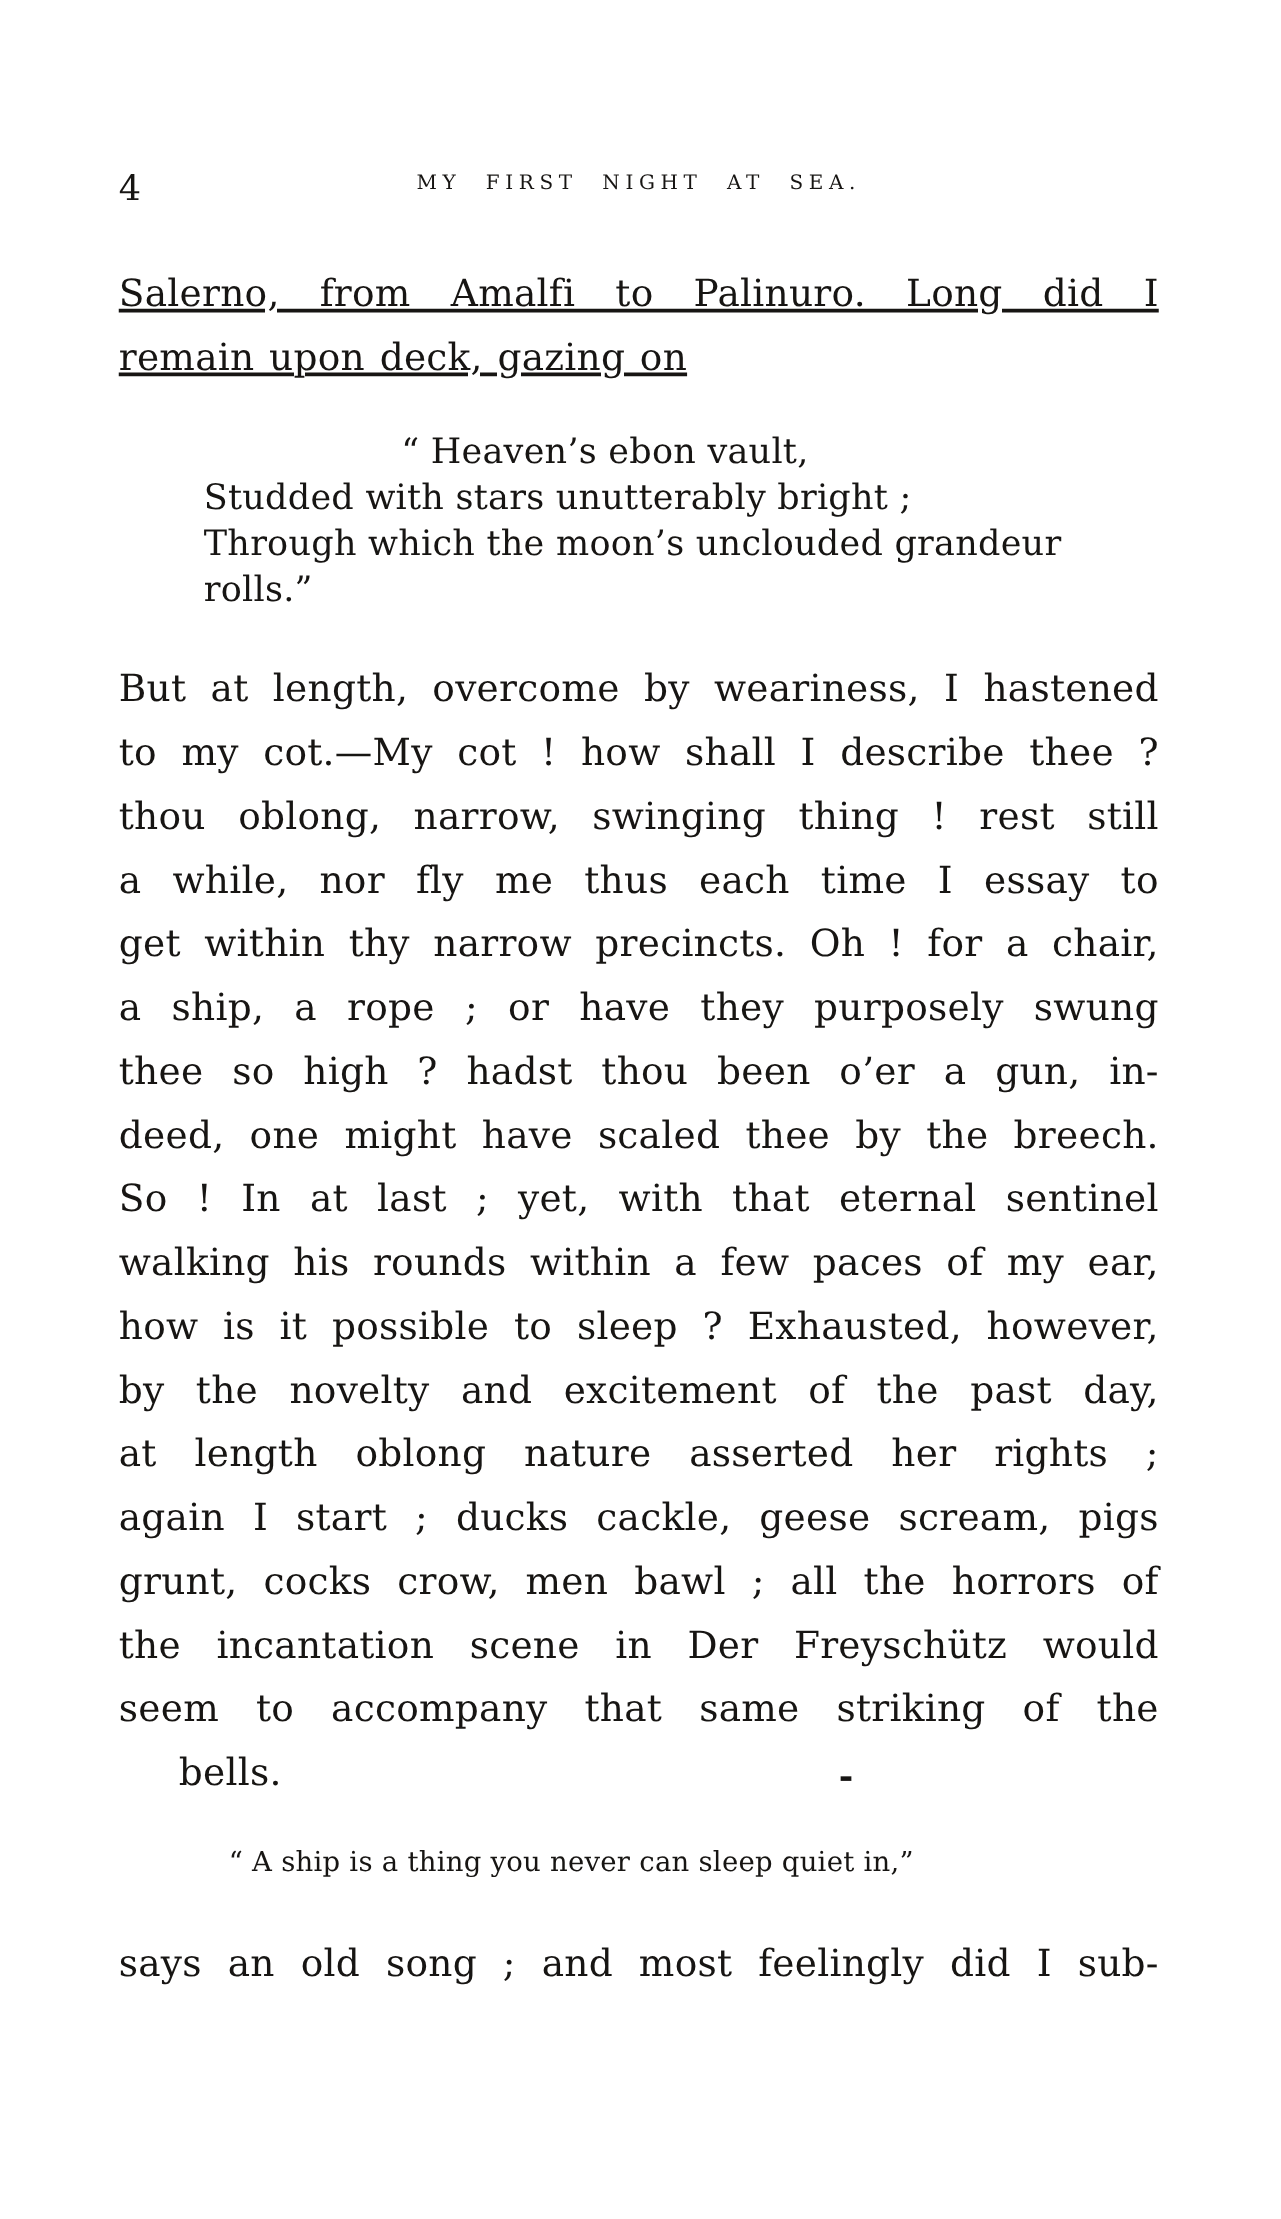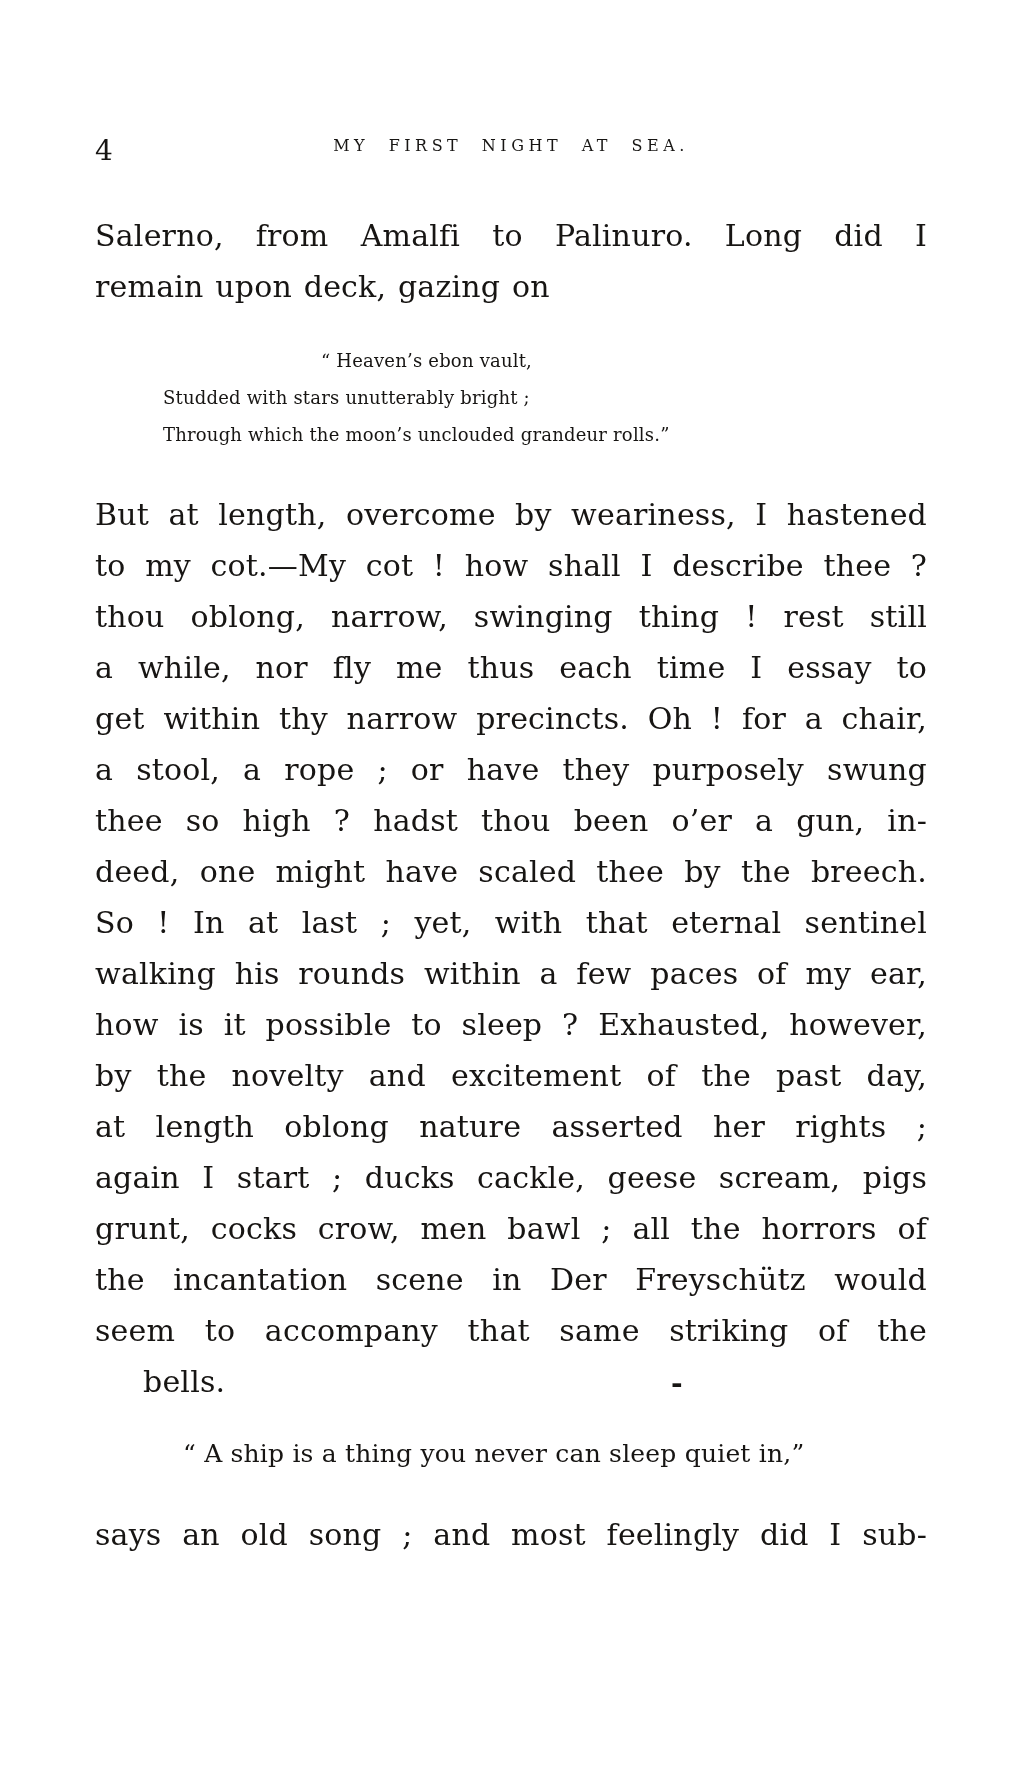--- a/index.html
+++ b/index.html
@@ -38,42 +38,42 @@
     font-size: 30px;
     line-height: 51px;
     letter-spacing: 0.2px;
     word-spacing: 2px;
   }
   .jline {
     text-align: justify;
     text-align-last: justify;
   }
   .lline { text-align: left; }
-  .opening { margin-top: 42px; }
+  .opening { margin-top: 42px; text-decoration: underline; }
   .verse {
     margin-top: 30px;
     padding-left: 68px;
-    font-size: 18px;
+    font-size: 28px;
     line-height: 37px;
     letter-spacing: 0.2px;
   }
   .verse-first { text-indent: 158px; }
   .main { margin-top: 36px; }
   .bells-line { position: relative; margin-left: 48px; }
   .stray {
     position: absolute;
     left: 528px;
     top: 2px;
     font-size: 28px;
     font-weight: bold;
   }
   .song {
     margin-top: 28px;
     padding-left: 88px;
-    font-size: 25px;
+    font-size: 22px;
     line-height: 37px;
     letter-spacing: 0.2px;
   }
   .closing { margin-top: 37px; }
 </style>
 </head>
 <body>
 
 <div class="page">
   <div class="content">
@@ -93,21 +93,21 @@
       <div>Studded with stars unutterably bright ;</div>
       <div>Through which the moon’s unclouded grandeur rolls.”</div>
     </div>
 
     <div class="main">
       <div class="body-line jline">But at length, overcome by weariness, I hastened</div>
       <div class="body-line jline">to my cot.—My cot !  how shall I describe thee ?</div>
       <div class="body-line jline">thou oblong, narrow, swinging thing !  rest still</div>
       <div class="body-line jline">a while, nor fly me thus each time I essay to</div>
       <div class="body-line jline">get within thy narrow precincts.  Oh ! for a chair,</div>
-      <div class="body-line jline">a stool, a rope ;  or have they purposely swung</div>
+      <div class="body-line jline">a ship, a rope ;  or have they purposely swung</div>
       <div class="body-line jline">thee so high ?  hadst thou been o’er a gun, in-</div>
       <div class="body-line jline">deed, one might have scaled thee by the breech.</div>
       <div class="body-line jline">So !   In at last ;  yet, with that eternal sentinel</div>
       <div class="body-line jline">walking his rounds within a few paces of my ear,</div>
       <div class="body-line jline">how is it possible to sleep ?  Exhausted, however,</div>
       <div class="body-line jline">by the novelty and excitement of the past day,</div>
       <div class="body-line jline">at length oblong nature asserted her rights ;</div>
       <div class="body-line jline">again I start ;  ducks cackle, geese scream, pigs</div>
       <div class="body-line jline">grunt, cocks crow, men bawl ;  all the horrors of</div>
       <div class="body-line jline">the incantation scene in Der Freyschütz would</div>

